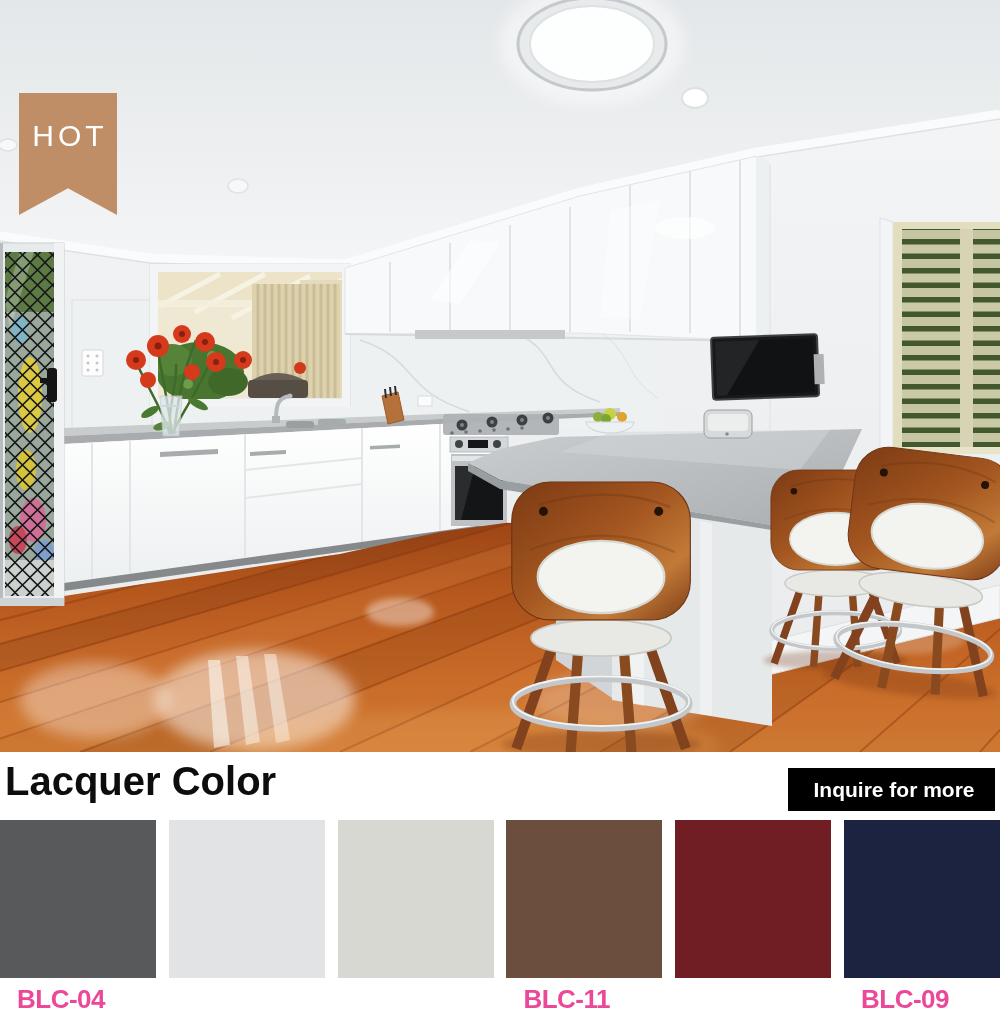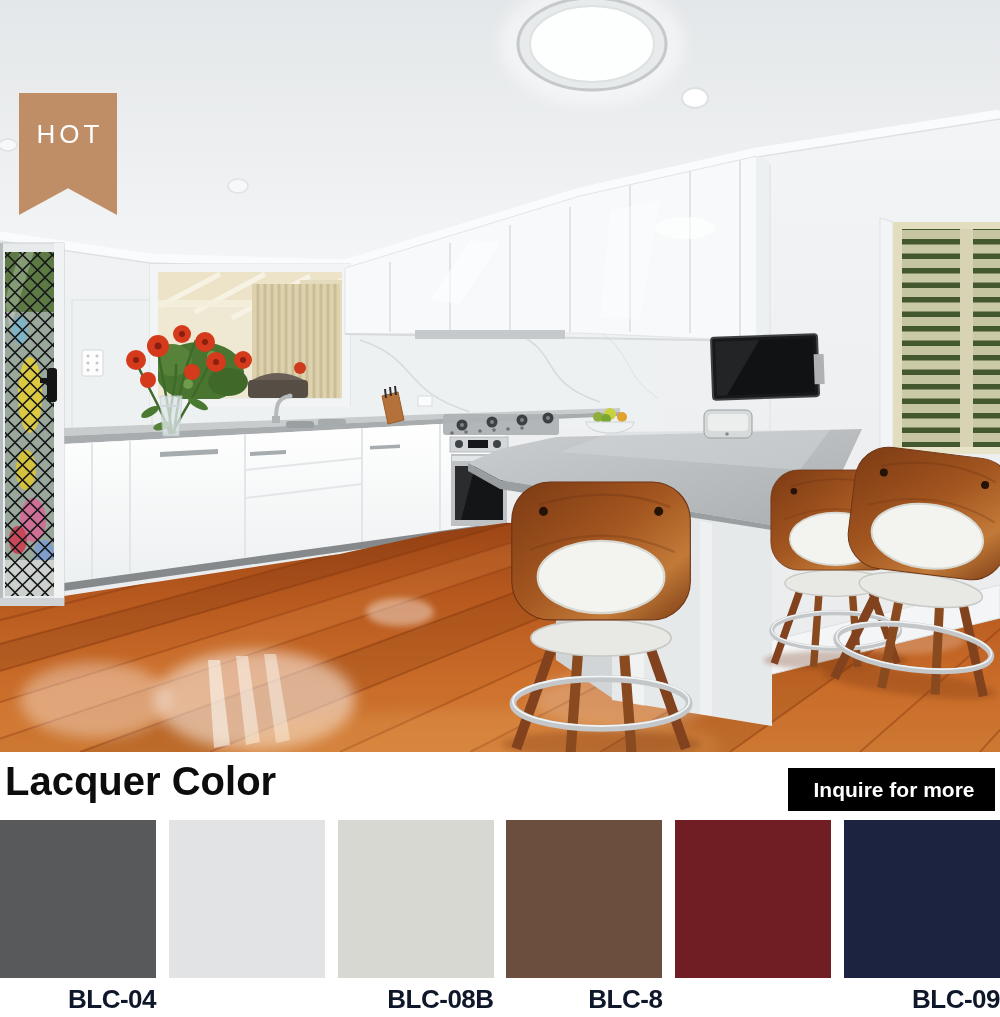--- a/index.html
+++ b/index.html
@@ -4,33 +4,33 @@
 <style>
   html,body{margin:0;padding:0;background:#ffffff;}
   .page{position:relative;width:1000px;height:1017px;background:#ffffff;overflow:hidden;
         font-family:"Liberation Sans","DejaVu Sans",sans-serif;}
   .photo{position:absolute;left:0;top:0;width:1000px;height:752px;}
   .photo svg{display:block;}
   .hot-badge{position:absolute;left:19px;top:93px;width:98px;height:122px;
              clip-path:polygon(0 0,100% 0,100% 100%,50% 78%,0 100%);
              display:flex;justify-content:center;align-items:flex-start;
              padding-top:28px;box-sizing:border-box;opacity:.97;}
-  .hot-badge span{color:#ffffff;font-size:26px;font-weight:400;letter-spacing:4px;
+  .hot-badge span{color:#ffffff;font-size:30px;font-weight:400;letter-spacing:4px;
                   margin-left:4px;line-height:1;}
   .lacquer{position:absolute;left:0;top:752px;width:1000px;height:288px;background:#ffffff;}
   .lacquer-title{position:absolute;left:5px;top:9px;font-size:40px;font-weight:700;
                  color:#0d0d0d;letter-spacing:0;line-height:1;}
   .inquire-btn{position:absolute;right:5px;top:16px;width:207px;height:43px;
                display:flex;align-items:center;justify-content:center;
                font-size:21px;font-weight:600;color:#ffffff;border:none;cursor:pointer;padding-left:11px;}
   .swatch-row{position:absolute;left:0;top:68px;width:1000px;display:flex;gap:12.8px;}
   .swatch-col{width:156px;flex:0 0 156px;}
   .swatch{width:156px;height:158px;}
-  .swatch-label{margin-top:6px;text-align:right;font-size:26px;font-weight:700;
-                color:#0f172a;letter-spacing:-0.5px;padding-left:17px;}
+  .swatch-label{margin-top:6px;text-align:left;font-size:26px;font-weight:700;
+                color:#ec4899;letter-spacing:-0.5px;padding-left:17px;}
 </style>
 </head>
 <body>
 
 <div class="page">
 
   <div class="photo">
   <svg width="1000" height="752" viewBox="0 0 1000 752">
     <defs>
       <linearGradient id="wallGrad" x1="0" y1="0" x2="0" y2="1">
@@ -388,25 +388,24 @@
     <div class="swatch-row">
       <div class="swatch-col">
         <div class="swatch" style="background-color: rgb(88, 89, 91);"></div>
         <div class="swatch-label">BLC-04</div>
       </div>
       <div class="swatch-col">
         <div class="swatch" style="background-color: rgb(226, 227, 229);"></div>
       </div>
       <div class="swatch-col">
         <div class="swatch" style="background-color: rgb(216, 216, 210);"></div>
-        <div class="swatch-label">BLC-08B</div>
       </div>
       <div class="swatch-col">
         <div class="swatch" style="background-color: rgb(107, 78, 61);"></div>
-        <div class="swatch-label">BLC-8</div>
+        <div class="swatch-label">BLC-11</div>
       </div>
       <div class="swatch-col">
         <div class="swatch" style="background-color: rgb(113, 29, 36);"></div>
       </div>
       <div class="swatch-col">
         <div class="swatch" style="background-color: rgb(27, 35, 64);"></div>
         <div class="swatch-label">BLC-09</div>
       </div>
     </div>
   </div>

